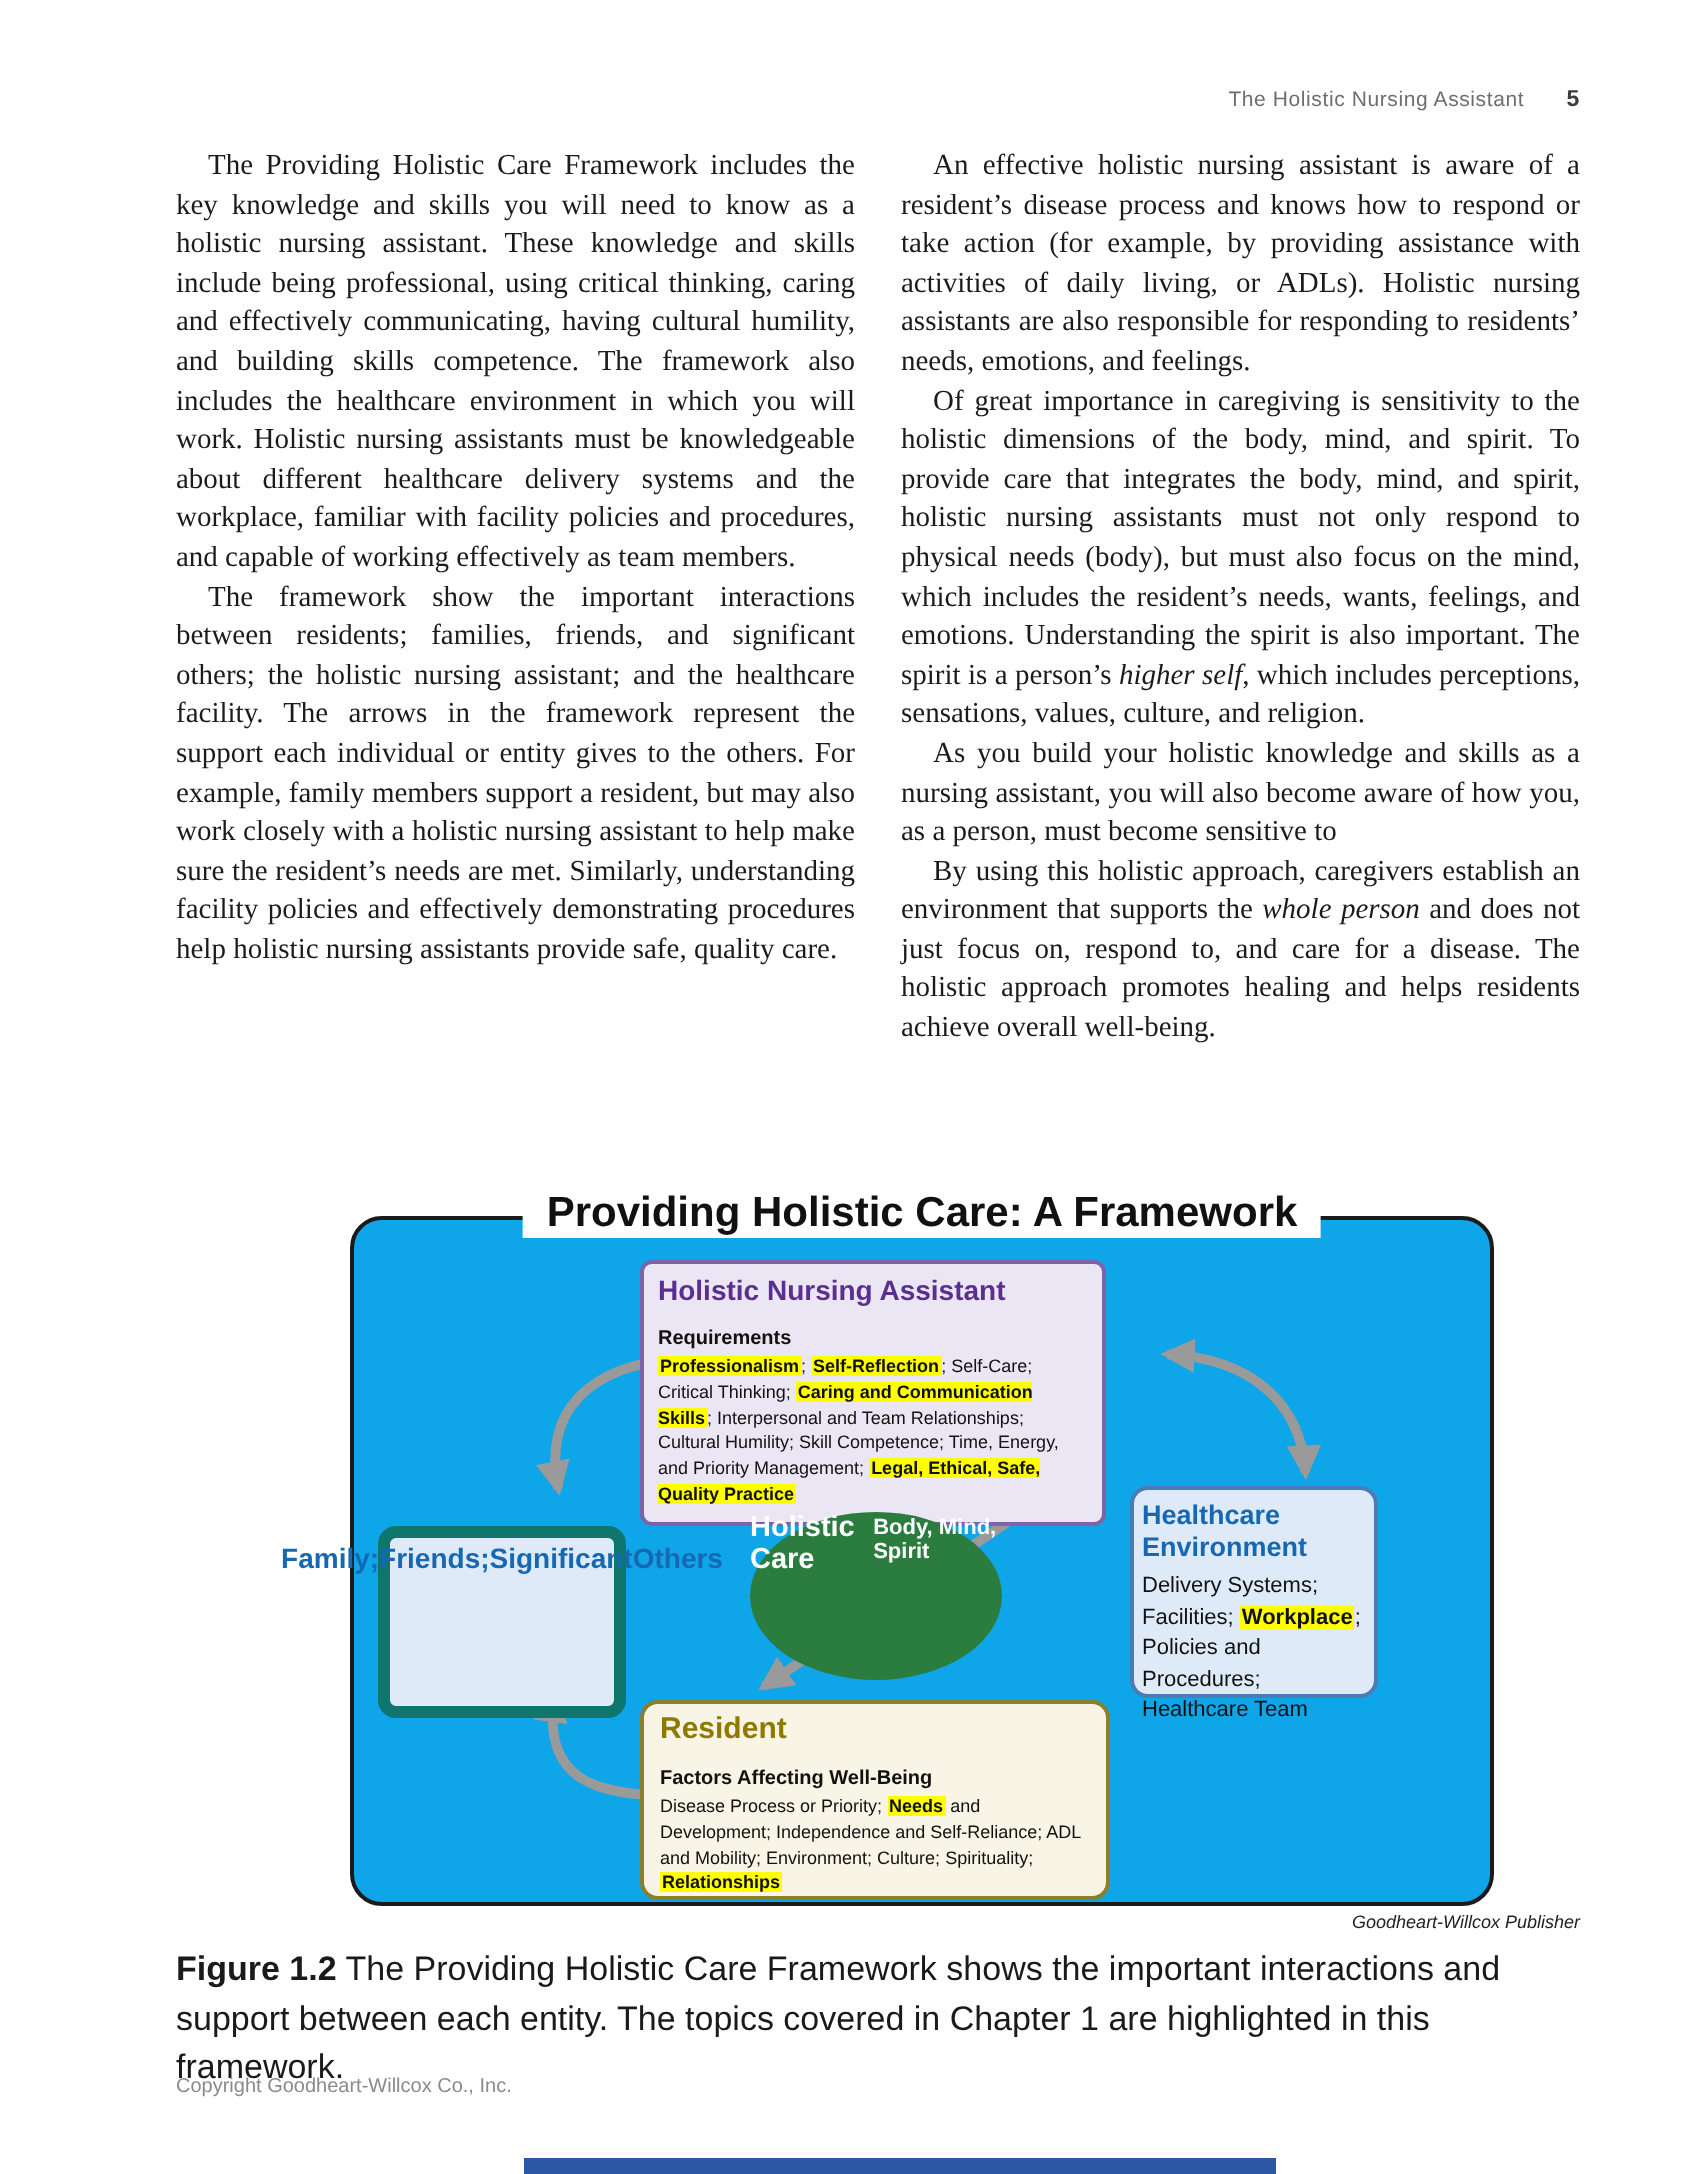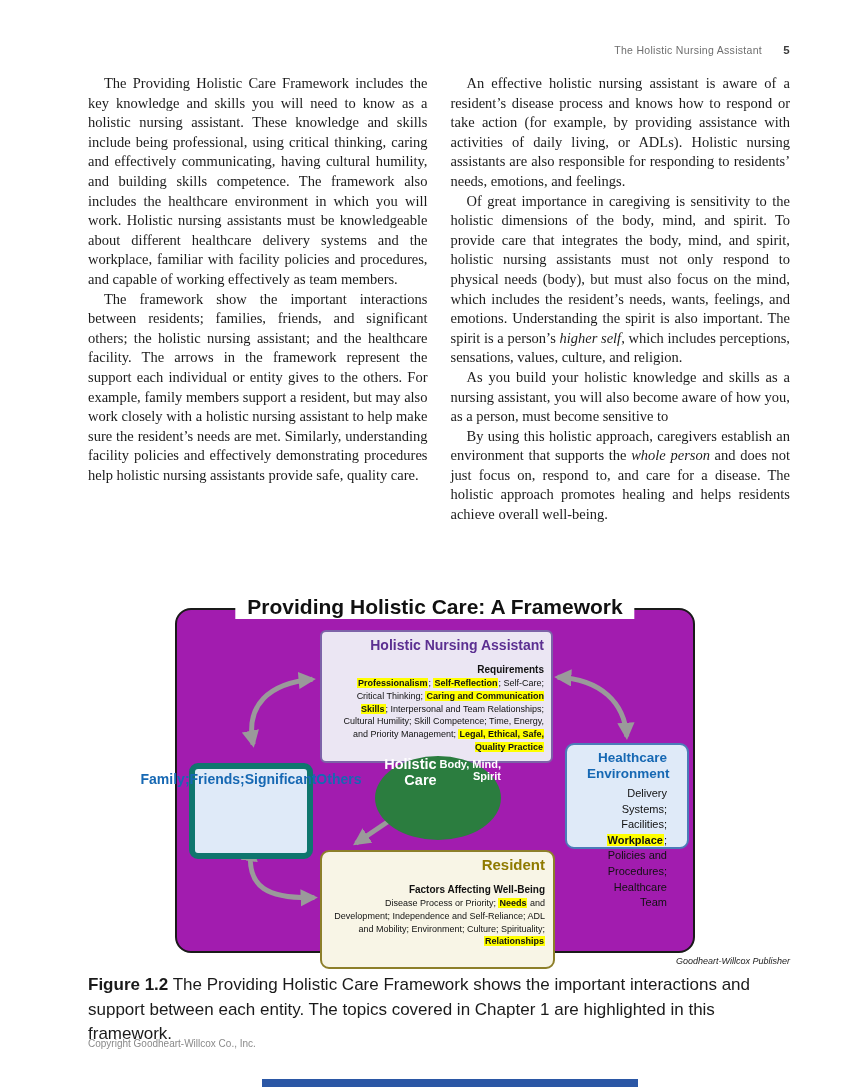--- a/index.html
+++ b/index.html
@@ -58,25 +58,25 @@
     font-family: "Liberation Sans", "DejaVu Sans", sans-serif;
   }
   .diagram-wrap {
     position: relative;
     width: 520px;
     margin-left: 87px;
     margin-top: 16px;
   }
   .frame {
     position: relative;
-    width: 520px;
+    width: 572px;
     height: 345px;
     border: 2.5px solid #1a1a1a;
     border-radius: 16px;
-    background: #a21caf;
+    background: #0ea5e9;
   }
   .frame-title {
     position: absolute;
     top: -15px;
     left: 50%;
     transform: translateX(-50%);
     background: #ffffff;
     padding: 0 12px;
     font-size: 21px;
     font-weight: bold;
@@ -84,21 +84,21 @@
     white-space: nowrap;
     z-index: 3;
   }
   .arrows-svg {
     position: absolute;
     inset: 0;
     width: 100%;
     height: 100%;
     z-index: 1;
   }
-  .node { position: absolute; z-index: 2; text-align: right; }
+  .node { position: absolute; z-index: 2; text-align: left; }
 
   .box-hna {
     left: 143px; top: 20px; width: 233px; min-height: 106px;
     background: #ebe6f3;
     border: 2px solid #7d63a8;
     border-radius: 6px;
     padding: 5px 7px 7px 7px;
   }
   .hna-title { font-size: 14px; font-weight: bold; color: #5b2f91; }
   .sub-title { font-size: 10px; font-weight: bold; color: #111; margin-top: 11px; }
@@ -125,31 +125,31 @@
     color: #ffffff;
   }
   .ellipse-care .e-title { font-size: 14.5px; font-weight: bold; }
   .ellipse-care .e-sub { font-size: 11px; font-weight: bold; margin-top: 2px; }
 
   .box-health {
     left: 388px; top: 133px; width: 124px; height: 106px;
     background: #dfeaf8;
     border: 2px solid #4b7cb8;
     border-radius: 9px;
-    padding: 5px 20px;
+    padding: 5px 4px;
   }
   .health-title { font-size: 13.5px; font-weight: bold; color: #1668b3; line-height: 1.15; }
   .box-health .box-body { font-size: 11px; margin-top: 5px; }
 
   .box-resident {
     left: 143px; top: 240px; width: 235px; min-height: 93px;
     background: #f8f5e6;
     border: 2px solid #8d7f2a;
     border-radius: 9px;
-    padding: 4px 8px 19px 8px;
+    padding: 4px 8px 0 8px;
   }
   .resident-title { font-size: 15px; font-weight: bold; color: #8f7a00; }
 
   .credit {
     width: 702px;
     text-align: right;
     font-size: 9px;
     font-style: italic;
     color: #222222;
     margin-top: 3px;

